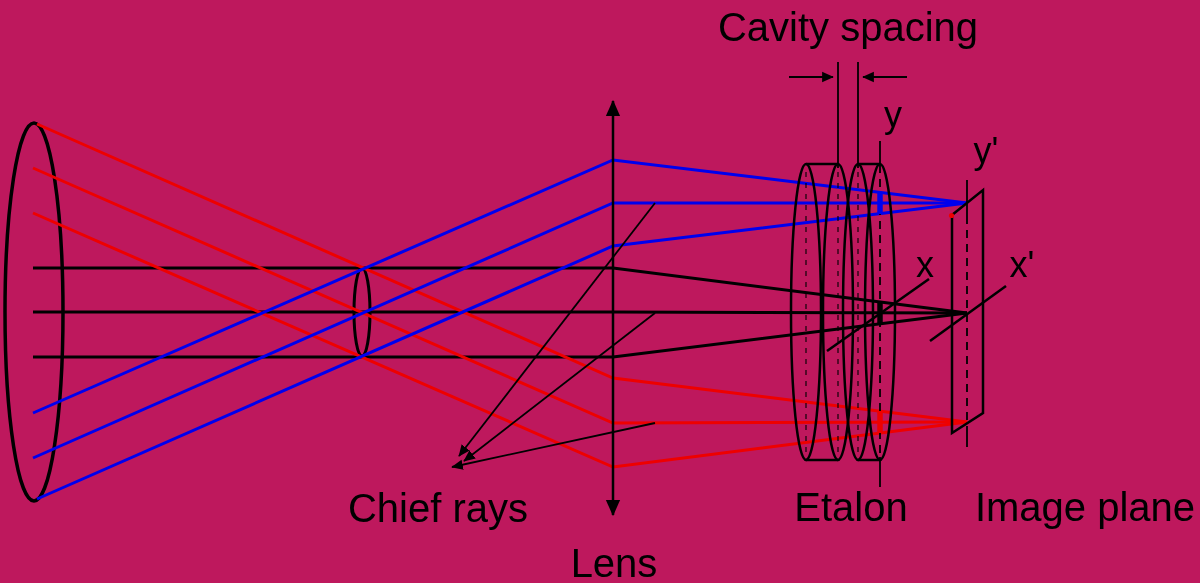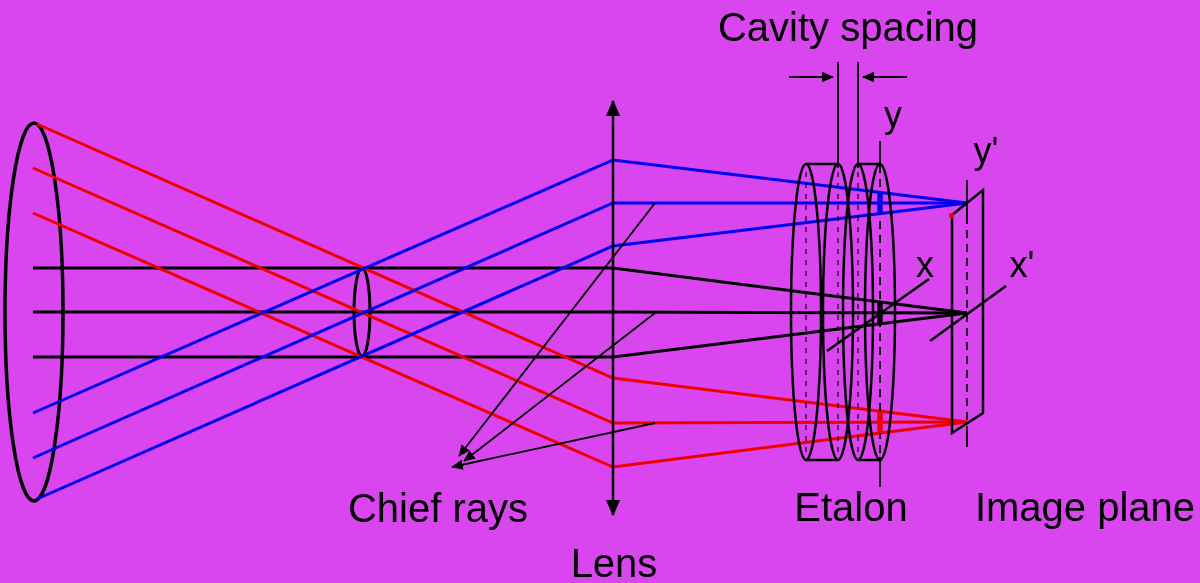--- a/index.html
+++ b/index.html
@@ -1,16 +1,16 @@
 <!DOCTYPE html>
 <html><head>
 <meta charset="utf-8">
 <style>
   html,body{margin:0;padding:0;background:#ffffff;}
-  .stage{position:relative;width:1200px;height:583px;background:#d946ef;overflow:hidden;
+  .stage{position:relative;width:1200px;height:583px;background:#be185d;overflow:hidden;
          font-family:"Liberation Sans", sans-serif;}
   svg{display:block}
   .ray{fill:none;stroke-width:3;stroke-linejoin:miter;}
   .red{stroke:#ee0000;}
   .blue{stroke:#0000ee;}
   .blk{stroke:#000000;}
   .struct{fill:none;stroke:#000000;stroke-width:2.5;}
   .thin{fill:none;stroke:#000000;stroke-width:1.8;}
   .axisdash{fill:none;stroke:#000000;stroke-width:1.3;stroke-dasharray:5 6;opacity:.85;}
   .lbl{fill:#000000;font-family:"Liberation Sans", sans-serif;font-size:40px;text-anchor:middle;}

